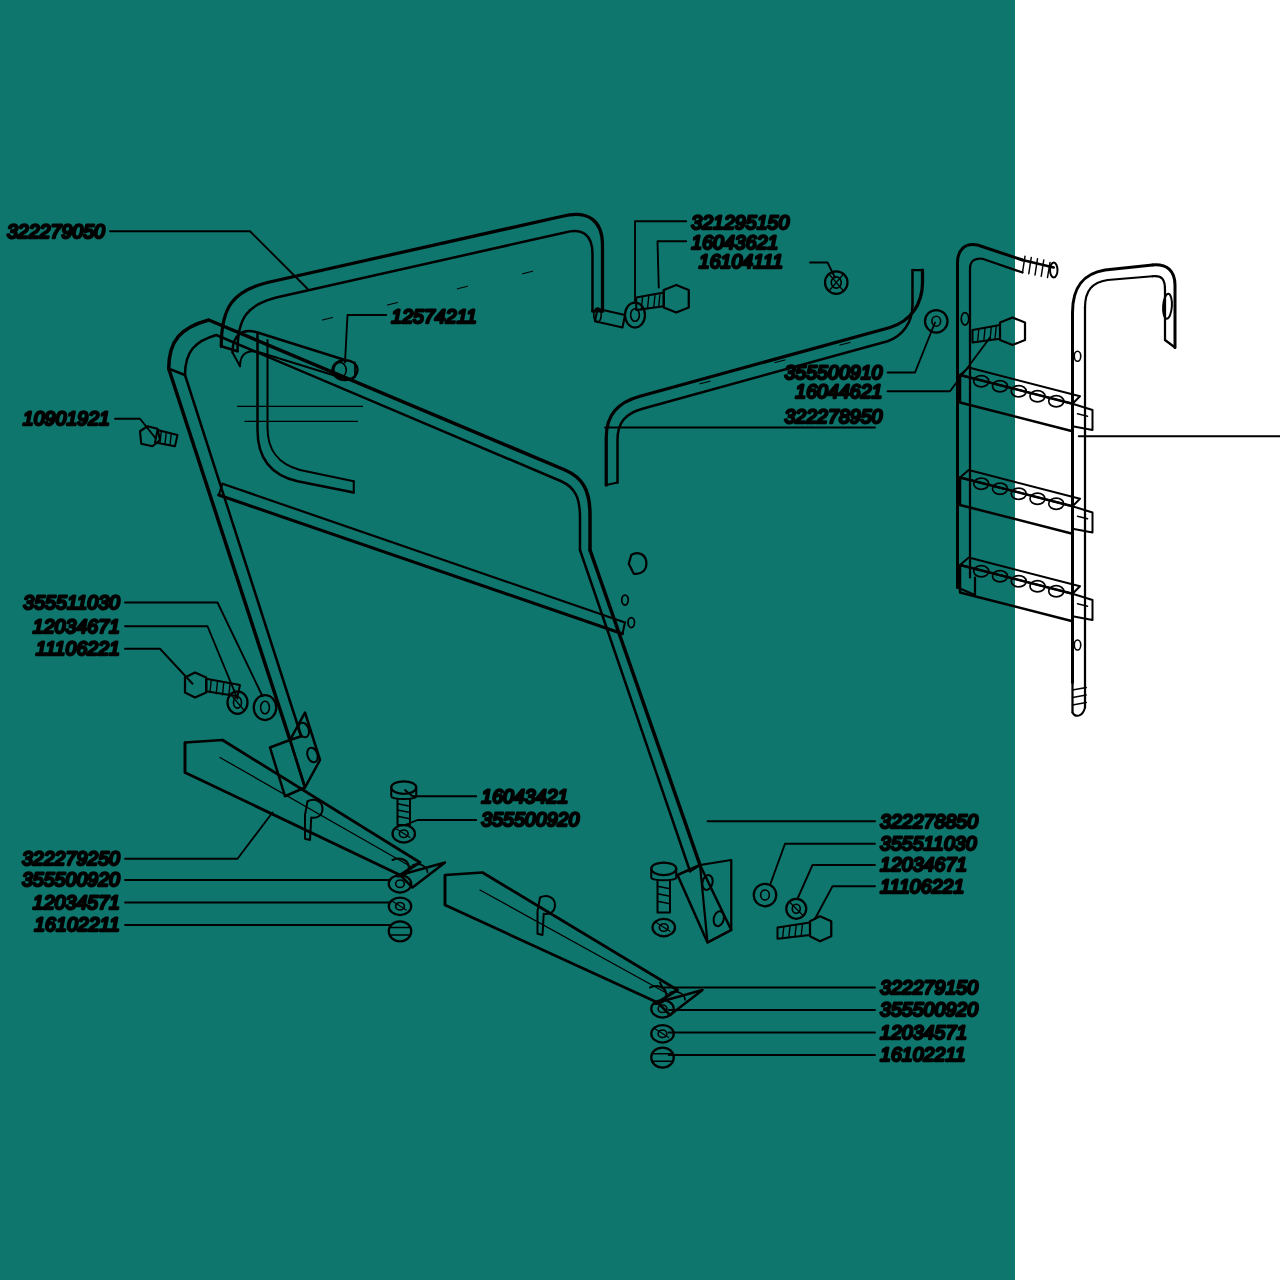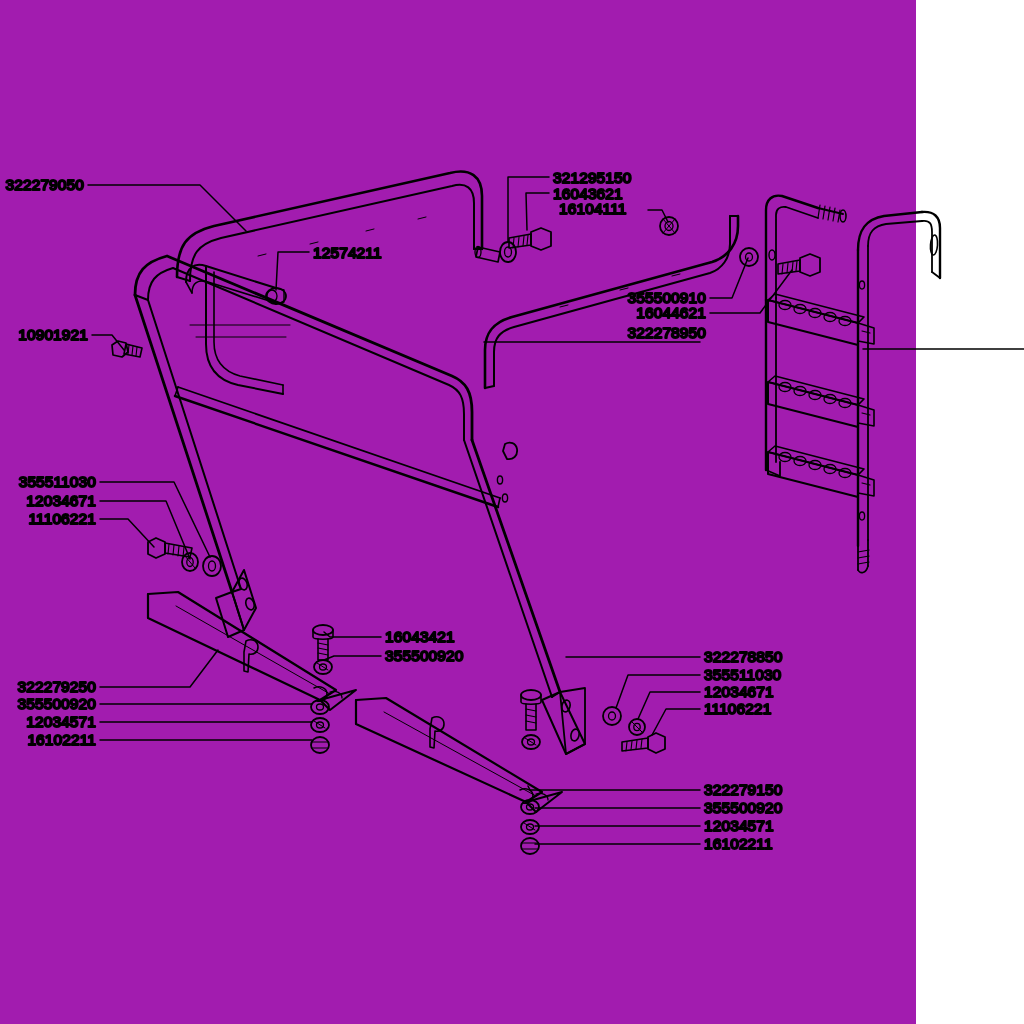--- a/index.html
+++ b/index.html
@@ -1,19 +1,19 @@
 <!DOCTYPE html>
 <html><head>
 <meta charset="utf-8">
 <title>Parts Diagram</title>
 <style>
   html,body{margin:0;padding:0;background:#ffffff;}
   body{width:1024px;height:1024px;overflow:hidden;
        font-family:"Liberation Sans","DejaVu Sans",sans-serif;color:#000;}
-  #stage{position:relative;width:916px;height:1024px;background:#a21caf;}
+  #stage{position:relative;width:812px;height:1024px;background:#0f766e;font-style:italic;}
   #stage svg{position:absolute;left:0;top:0;}
   .lbl{font-family:"Liberation Sans","DejaVu Sans",sans-serif;
        font-size:15.5px;fill:#000;letter-spacing:0.1px;}
   .lbl-r{text-anchor:end;}
   .lbl-l{text-anchor:start;}
 </style>
 </head>
 <body>
 
 <div id="stage">

